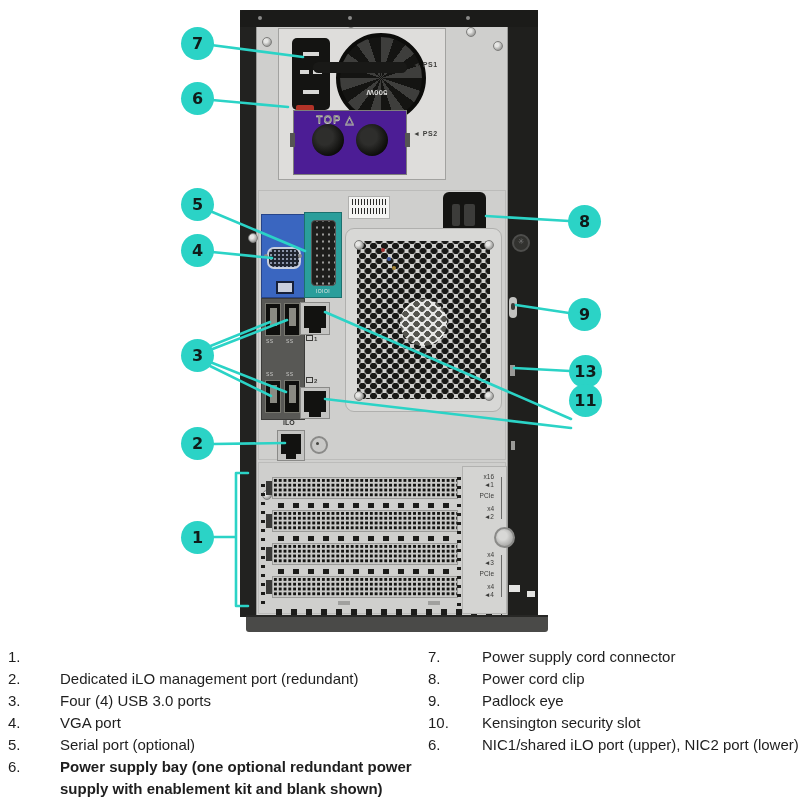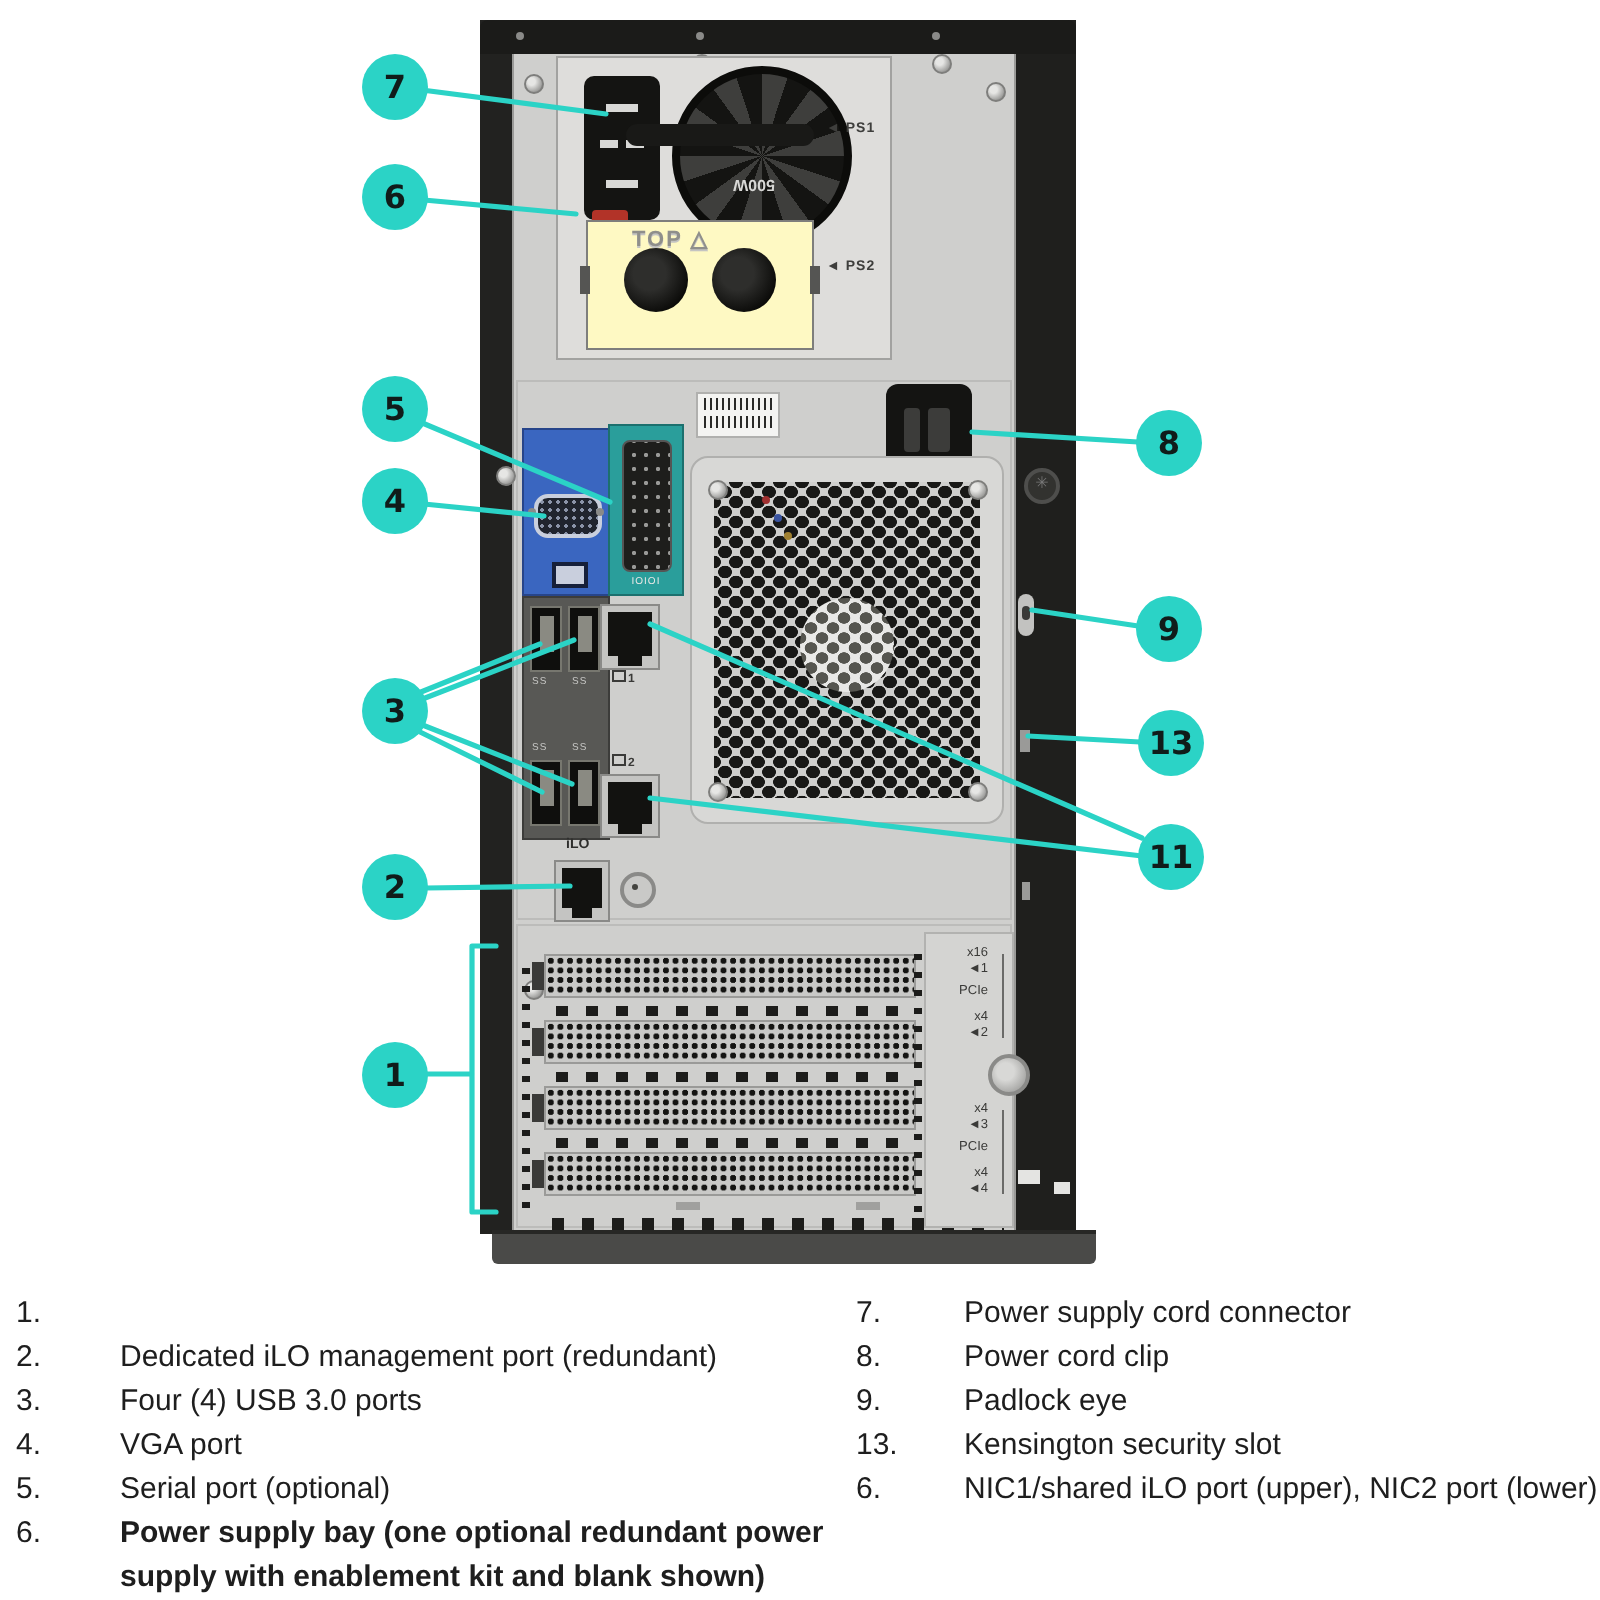--- a/index.html
+++ b/index.html
@@ -21,21 +21,21 @@
   .dot{width:4px;height:4px;border-radius:50%;background:#8a8a88;}
 
   
   .ac-inlet{background:#141412;border-radius:5px;}
   .ac-pin{background:#d8d8d6;height:4px;}
   .psu-fan{border-radius:50%;border:4px solid #0c0c0a;
            background:repeating-conic-gradient(#3e3e3c 0 18deg, #141412 18deg 36deg);}
   .fan-watt{color:#d8d8d6;font-size:8px;font-weight:bold;transform:rotate(180deg);text-align:center;}
   .psu-handle{background:#191917;border-radius:6px;}
   .red-tab{background:#b23328;border-radius:2px;}
-  .psu-blank{background:#fef9c3;border:1px solid #7e7e7c;}
+  .psu-blank{background:#4c1d95;border:1px solid #7e7e7c;}
   .blank-hole{border-radius:50%;background:radial-gradient(circle at 40% 40%, #2e2e2c 30%, #0a0a08 75%);}
   .blank-clip{background:#555553;}
   .psu-label{font-size:7px;font-weight:bold;color:#3e3e3c;letter-spacing:0.5px;}
   .top-mark{font-size:11px;font-weight:bold;color:#8f8f8b;letter-spacing:1px;text-shadow:0 1px 0 #c4c4c2;}
 
   
   .barcode{background:#f4f4f2;border:1px solid #b0b0ae;}
   .bars{background-image:repeating-linear-gradient(90deg,#2a2a28 0 1px,transparent 1px 3px);height:6px;}
   .clip{background:#141412;border-radius:6px;}
   .clip-inner{background:#3c3c3a;border-radius:2px;}
@@ -279,21 +279,21 @@
   <div class="abs callout" style="left:181px;top:521px;">1</div>
   <div class="abs callout" style="left:181px;top:427px;">2</div>
   <div class="abs callout" style="left:181px;top:339px;">3</div>
   <div class="abs callout" style="left:181px;top:234px;">4</div>
   <div class="abs callout" style="left:181px;top:188px;">5</div>
   <div class="abs callout" style="left:181px;top:82px;">6</div>
   <div class="abs callout" style="left:181px;top:27px;">7</div>
   <div class="abs callout" style="left:568px;top:205px;">8</div>
   <div class="abs callout" style="left:568px;top:298px;">9</div>
   <div class="abs callout" style="left:569px;top:355px;">13</div>
-  <div class="abs callout" style="left:569px;top:412px;">11</div>
+  <div class="abs callout" style="left:569px;top:384px;">11</div>
 
   <div class="legend-col" style="left:8px;top:646px;width:412px;">
     <div class="lrow">
         <span class="lnum">1.</span>
       </div>
     <div class="lrow">
         <span class="lnum">2.</span>
         <span class="ltext">Dedicated iLO management port (redundant)</span>
       </div>
     <div class="lrow">
@@ -320,21 +320,21 @@
       </div>
     <div class="lrow">
         <span class="lnum-r">8.</span>
         <span class="ltext nowrap">Power cord clip</span>
       </div>
     <div class="lrow">
         <span class="lnum-r">9.</span>
         <span class="ltext nowrap">Padlock eye</span>
       </div>
     <div class="lrow">
-        <span class="lnum-r">13.</span>
+        <span class="lnum-r">10.</span>
         <span class="ltext nowrap">Kensington security slot</span>
       </div>
     <div class="lrow">
         <span class="lnum-r">6.</span>
         <span class="ltext nowrap">NIC1/shared iLO port (upper), NIC2 port (lower)</span>
       </div>
   </div>
 
 </div>
 

